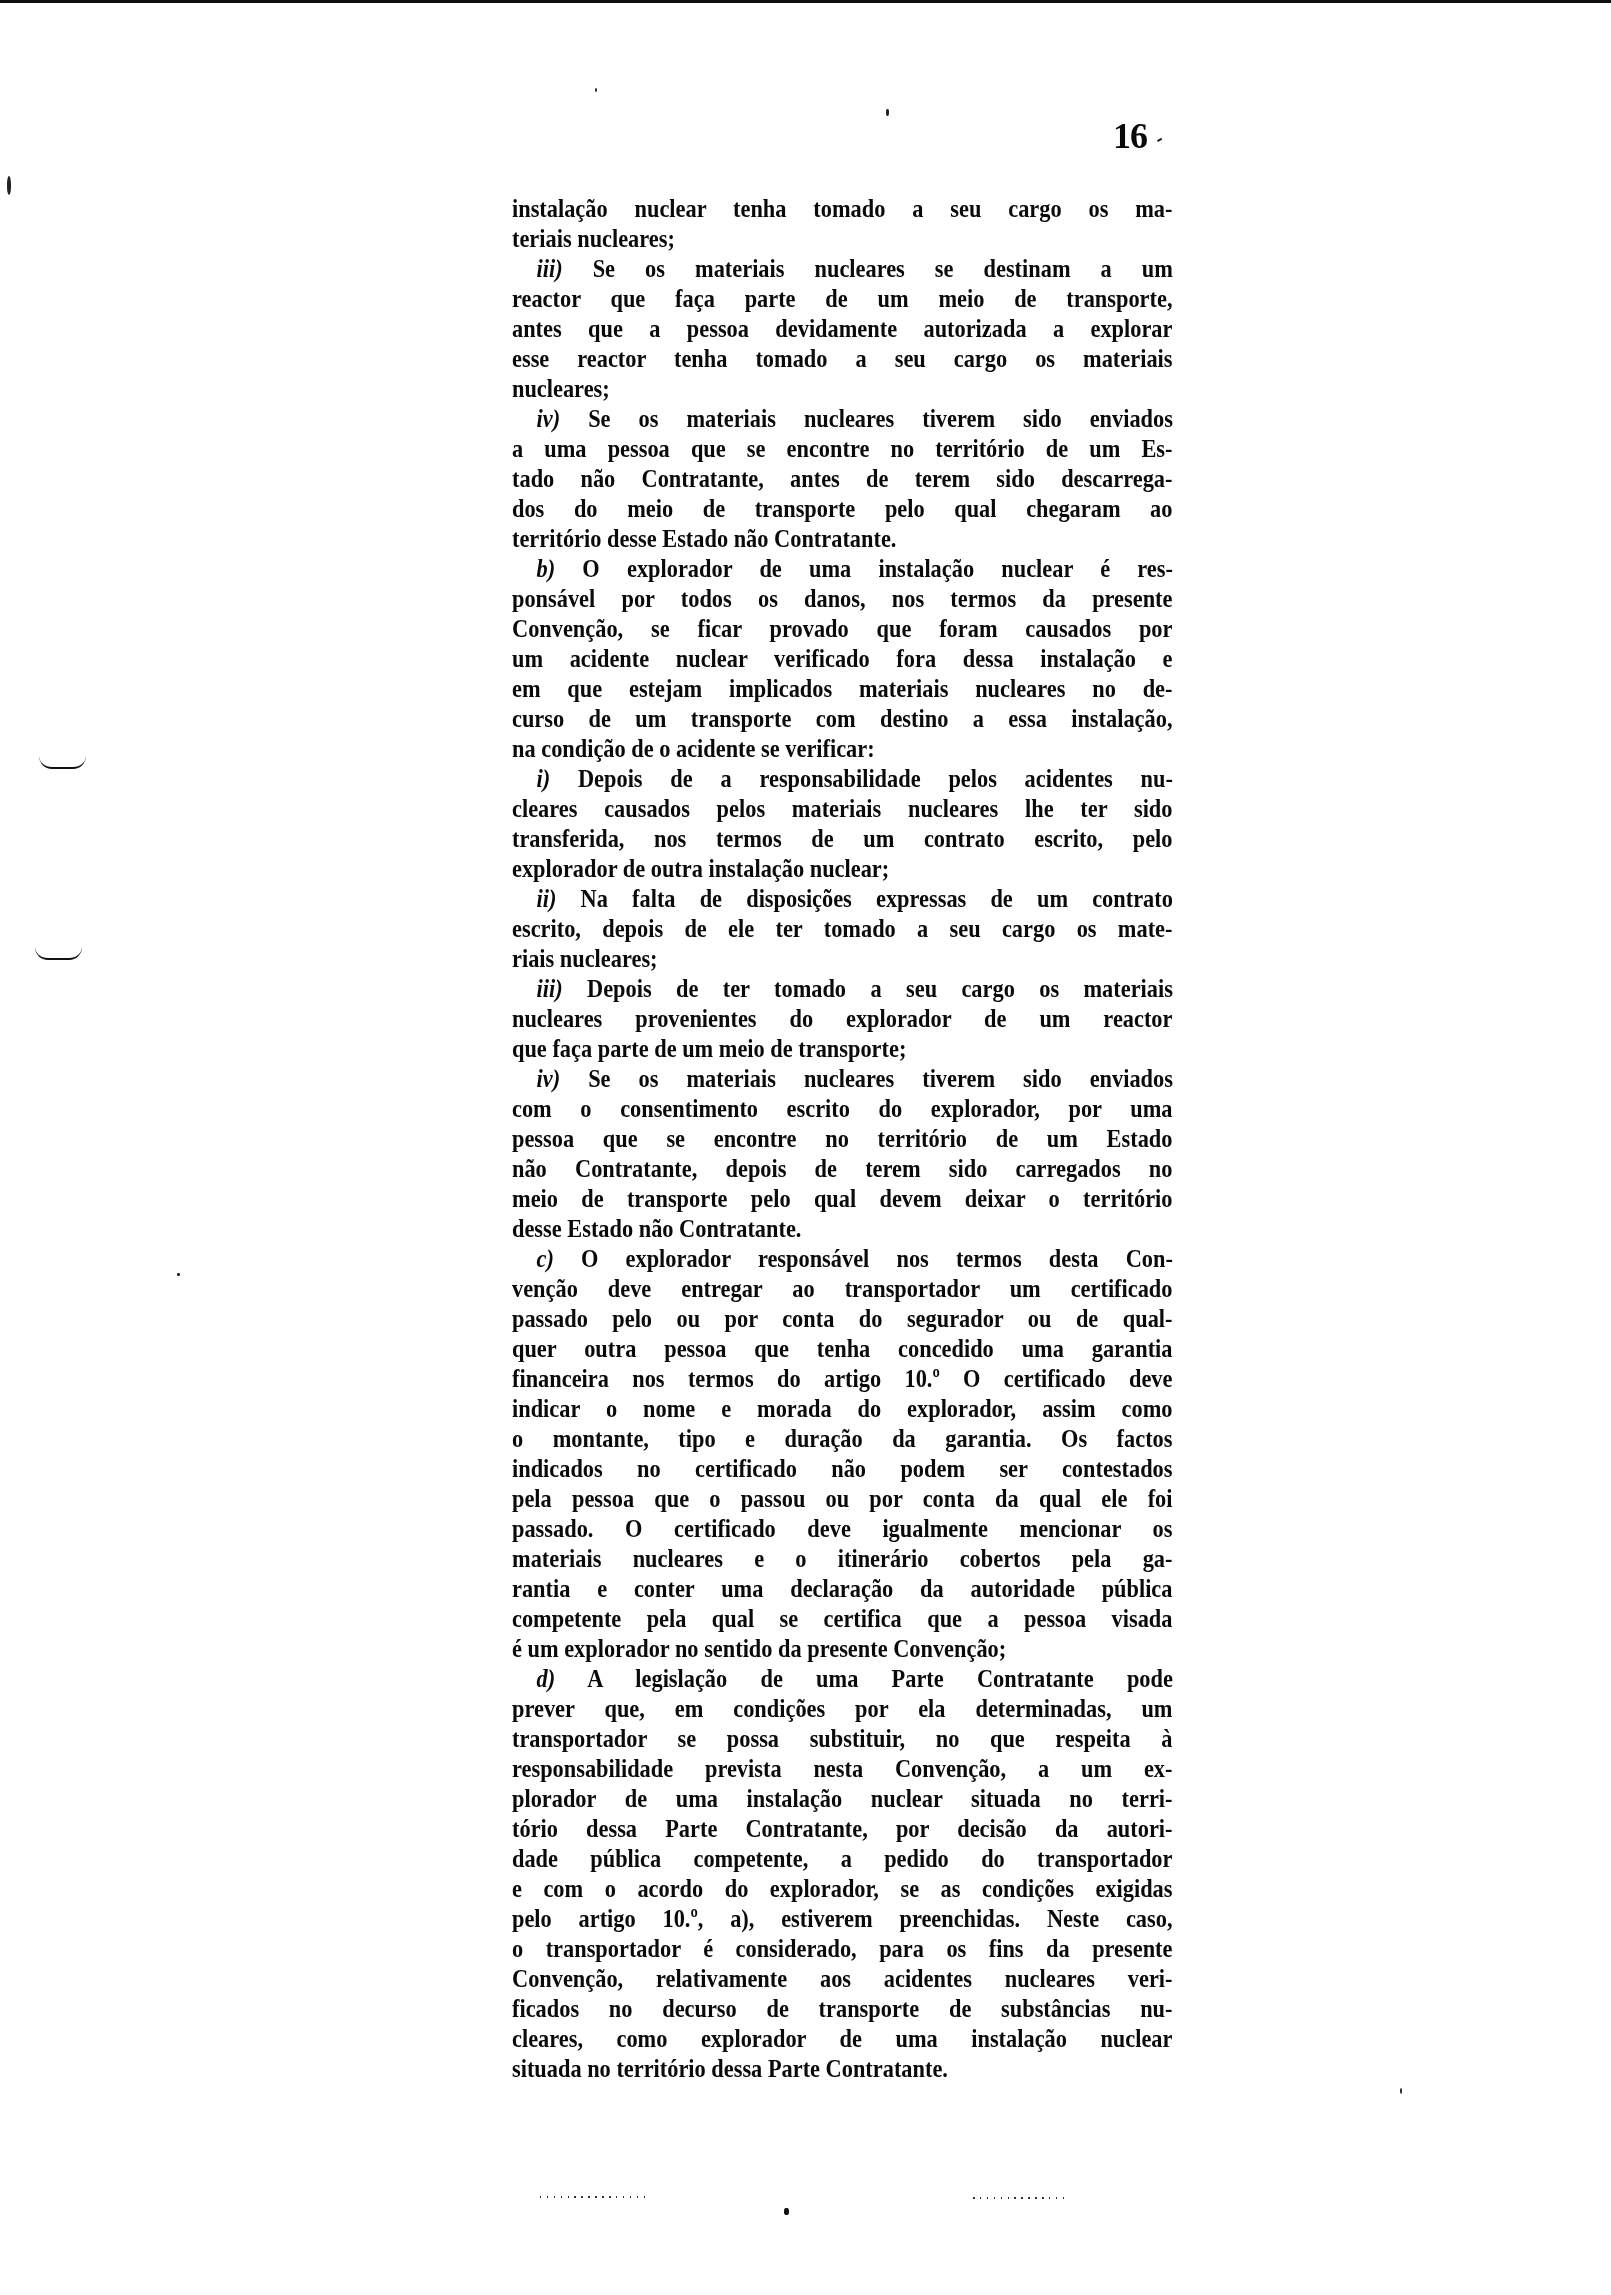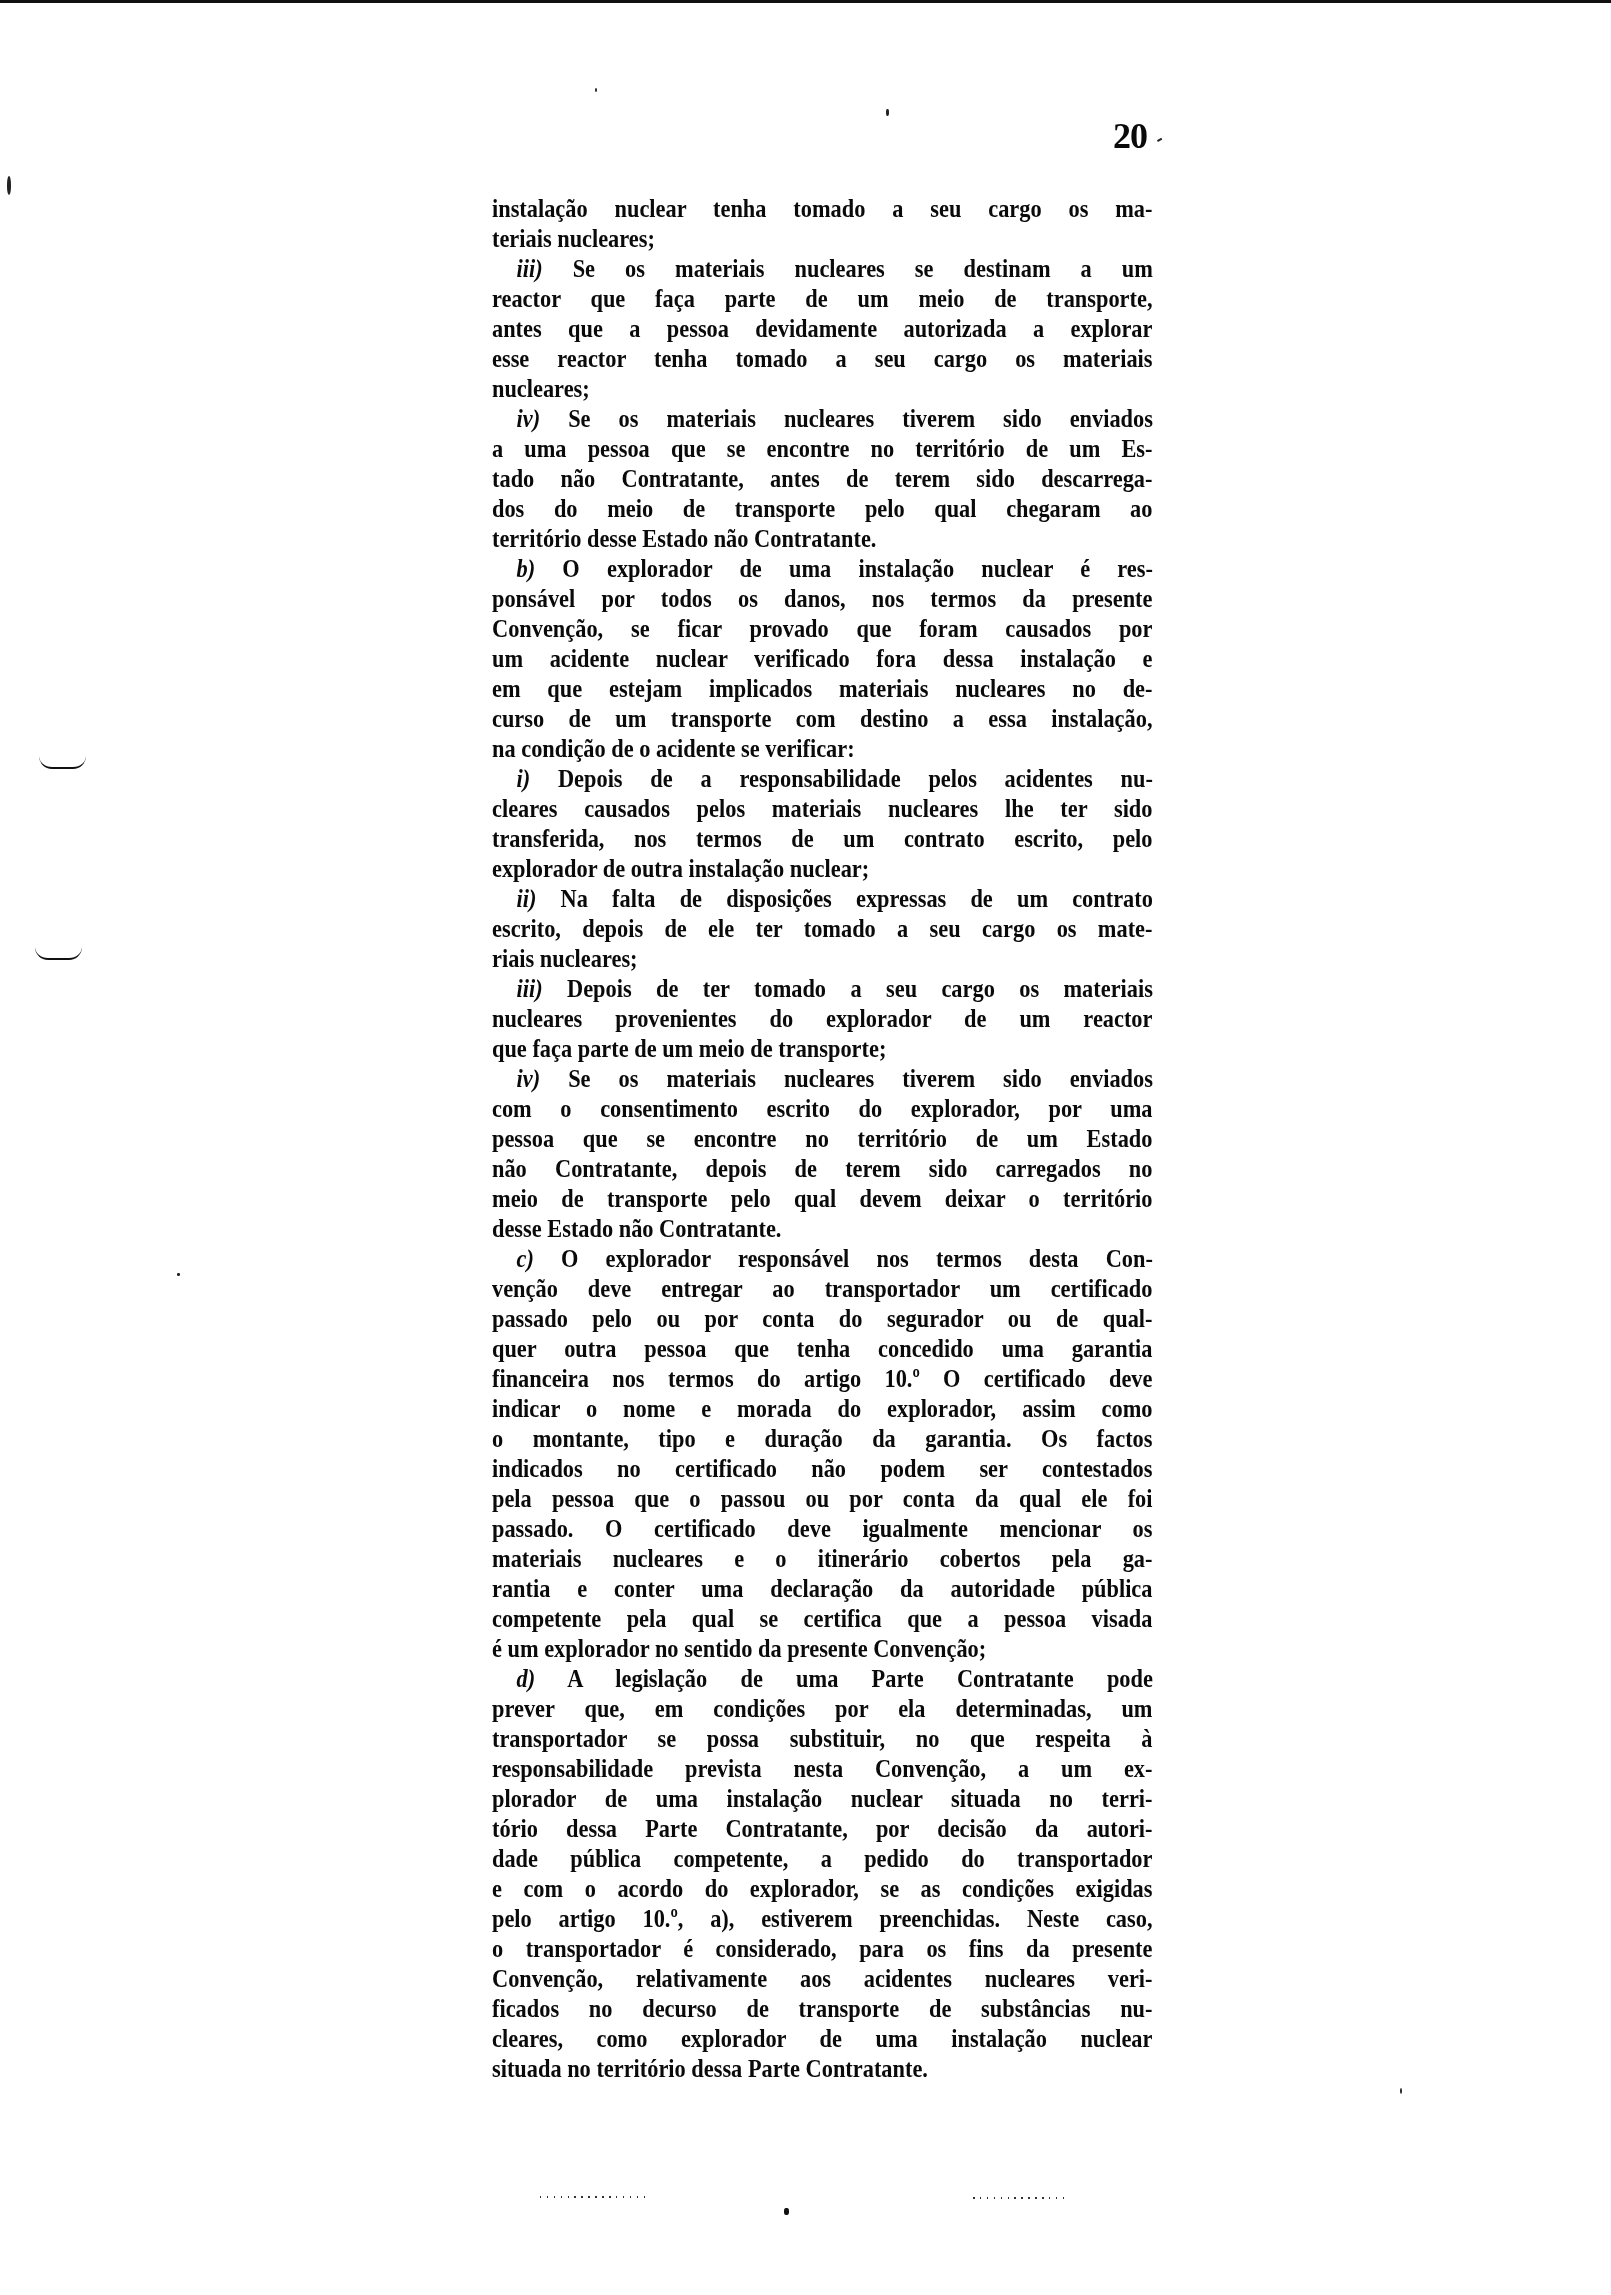--- a/index.html
+++ b/index.html
@@ -32,21 +32,21 @@
   }
   .page-number-mark {
     position: absolute;
     left: 1157px; top: 139px;
     width: 4.9px; height: 1.5px;
     background: #222;
     transform: rotate(-30deg);
   }
   .text-column {
     position: absolute;
-    left: 492px;
+    left: 512px;
     top: 194px;
     width: 661px;
   }
   .line {
     display: block;
     height: 30px;
     line-height: 30px;
     font-size: 26px;
     font-weight: bold;
     white-space: nowrap;
@@ -89,21 +89,21 @@
     position: absolute;
     height: 1.5px;
     background-image: repeating-linear-gradient(90deg, #333 0 1.5px, transparent 1.5px 6.9px);
   }
 </style>
 </head>
 <body>
 
 <div class="top-edge"></div>
 
-<div class="page-number">20</div>
+<div class="page-number">16</div>
 <div class="page-number-mark"></div>
 
 <div class="punch-hole" style="left:39px; top:756px;"></div>
 <div class="punch-hole" style="left:35px; top:947px;"></div>
 
 <div class="speck" style="left:6.9px; top:176px; width:4.4px; height:18.7px;"></div>
 <div class="speck" style="left:595px; top:88px; width:2px; height:3.9px;"></div>
 <div class="speck" style="left:886px; top:109px; width:2.5px; height:6.9px;"></div>
 <div class="speck" style="left:177px; top:1273px; width:2.5px; height:2.5px;"></div>
 <div class="speck" style="left:1400px; top:2088px; width:2px; height:5.9px;"></div>

